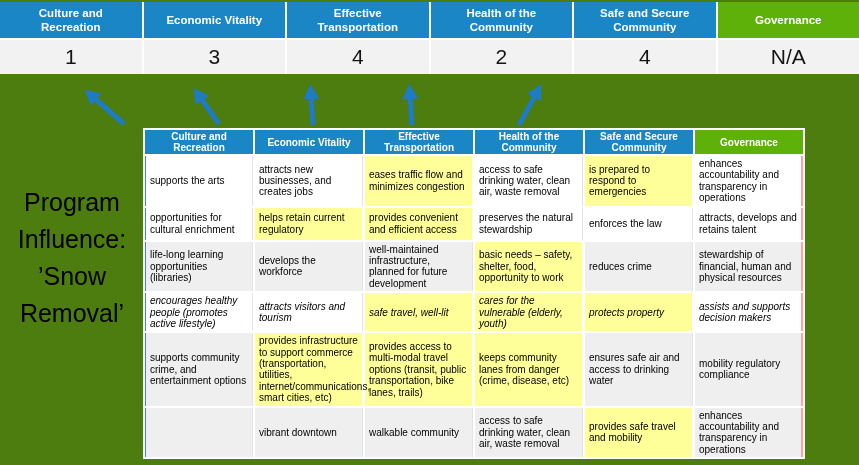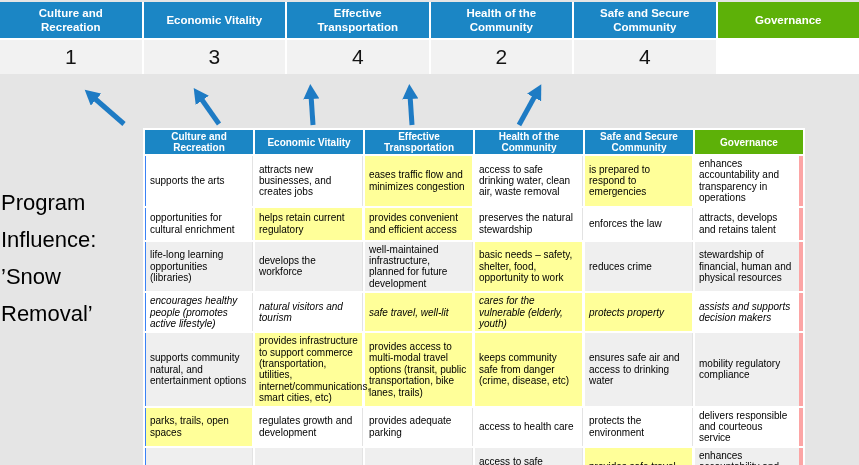--- a/index.html
+++ b/index.html
@@ -9,21 +9,21 @@
     --grayrow:#EFEFEF;
     --bandbg:#F2F2F2;
     --arrow:#1E7BC4;
   }
   *{box-sizing:border-box;}
   html,body{margin:0;padding:0;}
   body{
     width:859px;height:465px;overflow:hidden;background:#fff;
     font-family:"Liberation Sans", sans-serif;color:#000;
   }
-  .stage{position:relative;width:859px;height:465px;background:#e5e5e5;}
+  .stage{position:relative;width:859px;height:465px;background:#4d7c0f;}
 
   
   .summary-band{
     position:absolute;top:2px;left:0;width:859px;
     display:grid;grid-template-columns:repeat(6,1fr);
     column-gap:2px;row-gap:2px;background:#fff;
   }
   .s-head{
     height:36px;background:var(--blue);color:#fff;
     font-weight:bold;font-size:11.5px;line-height:1.22;
@@ -36,40 +36,40 @@
     display:flex;align-items:center;justify-content:center;
     font-size:21px;color:#141414;
   }
 
   
   .arrows{position:absolute;left:0;top:0;width:859px;height:465px;pointer-events:none;}
 
   
   .program-title{
     position:absolute;left:1px;top:184px;width:142px;
-    text-align:left;font-size:22px;line-height:37px;color:#000;
+    text-align:center;font-size:25px;line-height:37px;color:#000;
   }
 
   
   .matrix{
     position:absolute;left:143px;top:128px;width:662px;
     border-collapse:separate;border-spacing:2px;table-layout:fixed;
     font-size:10px;line-height:1.14;background:#fff;
   }
   .matrix th{
     background:var(--blue);color:#fff;font-weight:bold;font-size:10px;
     text-align:center;height:24px;padding:0 2px;line-height:1.1;
   }
   .matrix th.green{background:var(--green);}
   .matrix td{
     padding:2px 4px;vertical-align:middle;background:#fff;
     border-right:1px solid #E3E3E3;
   }
   .matrix td:first-child{border-left:1px solid #3b82f6;}
-  .matrix td:last-child{border-right:4px solid #fca5a5;margin-top:28px;}
+  .matrix td:last-child{border-right:2px solid #fca5a5;margin-top:28px;}
   .matrix tbody tr.gray td{background:var(--grayrow);}
   .matrix tbody td.hl{background:var(--yellow) !important;border-right-color:#fff;}
   .matrix tbody tr:nth-child(1){height:32px;}
   .matrix tbody tr:nth-child(2){height:32px;}
   .matrix tbody tr:nth-child(3){height:32px;}
   .matrix tbody tr:nth-child(4){height:31px;font-style:italic;}
   .matrix tbody tr:nth-child(5){height:48px;}
   .matrix tbody tr:nth-child(6){height:28px;}
   .matrix tbody tr:nth-child(7){height:42px;}
   .matrix tbody tr:nth-child(8){height:34px;}
@@ -85,20 +85,21 @@
     <div class="s-head">Effective Transportation</div>
     <div class="s-head">Health of the Community</div>
     <div class="s-head">Safe and Secure Community</div>
     <div class="s-head green">Governance</div>
 
     <div class="s-score">1</div>
     <div class="s-score">3</div>
     <div class="s-score">4</div>
     <div class="s-score">2</div>
     <div class="s-score">4</div>
+    <div class="s-score">N/A</div>
   </div>
 
   <svg class="arrows" viewBox="0 0 859 465" xmlns="http://www.w3.org/2000/svg">
     <defs>
       <marker id="ah" markerUnits="userSpaceOnUse" markerWidth="18" markerHeight="16" refX="4" refY="8" orient="auto">
         <path d="M0,0 L15,8 L0,16 Z" fill="#1E7BC4"></path>
       </marker>
     </defs>
     <line x1="124" y1="124" x2="93" y2="97" stroke="#1E7BC4" stroke-width="5" marker-end="url(#ah)"></line>
     <line x1="219" y1="124" x2="200" y2="97" stroke="#1E7BC4" stroke-width="5" marker-end="url(#ah)"></line>
@@ -140,41 +141,33 @@
         <tr class="gray">
           <td>life-long learning opportunities (libraries)</td>
           <td>develops the workforce</td>
           <td>well-maintained infrastructure, planned for future development</td>
           <td class="hl">basic needs – safety, shelter, food, opportunity to work</td>
           <td>reduces crime</td>
           <td>stewardship of financial, human and physical resources</td>
         </tr>
         <tr class="white">
           <td>encourages healthy people (promotes active lifestyle)</td>
-          <td>natural visitors and tourism</td>
+          <td>attracts visitors and tourism</td>
           <td class="hl">safe travel, well-lit</td>
           <td class="hl">cares for the vulnerable (elderly, youth)</td>
           <td class="hl">protects property</td>
           <td>assists and supports decision makers</td>
         </tr>
         <tr class="gray">
-          <td>supports community natural, and entertainment options</td>
+          <td>supports community crime, and entertainment options</td>
           <td class="hl">provides infrastructure to support commerce (transportation, utilities, internet/communications, smart cities, etc)</td>
           <td class="hl">provides access to multi-modal travel options (transit, public transportation, bike lanes, trails)</td>
-          <td class="hl">keeps community safe from danger (crime, disease, etc)</td>
+          <td class="hl">keeps community lanes from danger (crime, disease, etc)</td>
           <td>ensures safe air and access to drinking water</td>
           <td>mobility regulatory compliance</td>
-        </tr>
-        <tr class="white">
-          <td class="hl">parks, trails, open spaces</td>
-          <td>regulates growth and development</td>
-          <td>provides adequate parking</td>
-          <td>access to health care</td>
-          <td>protects the environment</td>
-          <td>delivers responsible and courteous service</td>
         </tr>
         <tr class="gray">
           <td></td>
           <td>vibrant downtown</td>
           <td>walkable community</td>
           <td>access to safe drinking water, clean air, waste removal</td>
           <td class="hl">provides safe travel and mobility</td>
           <td>enhances accountability and transparency in operations</td>
         </tr>
       </tbody>

